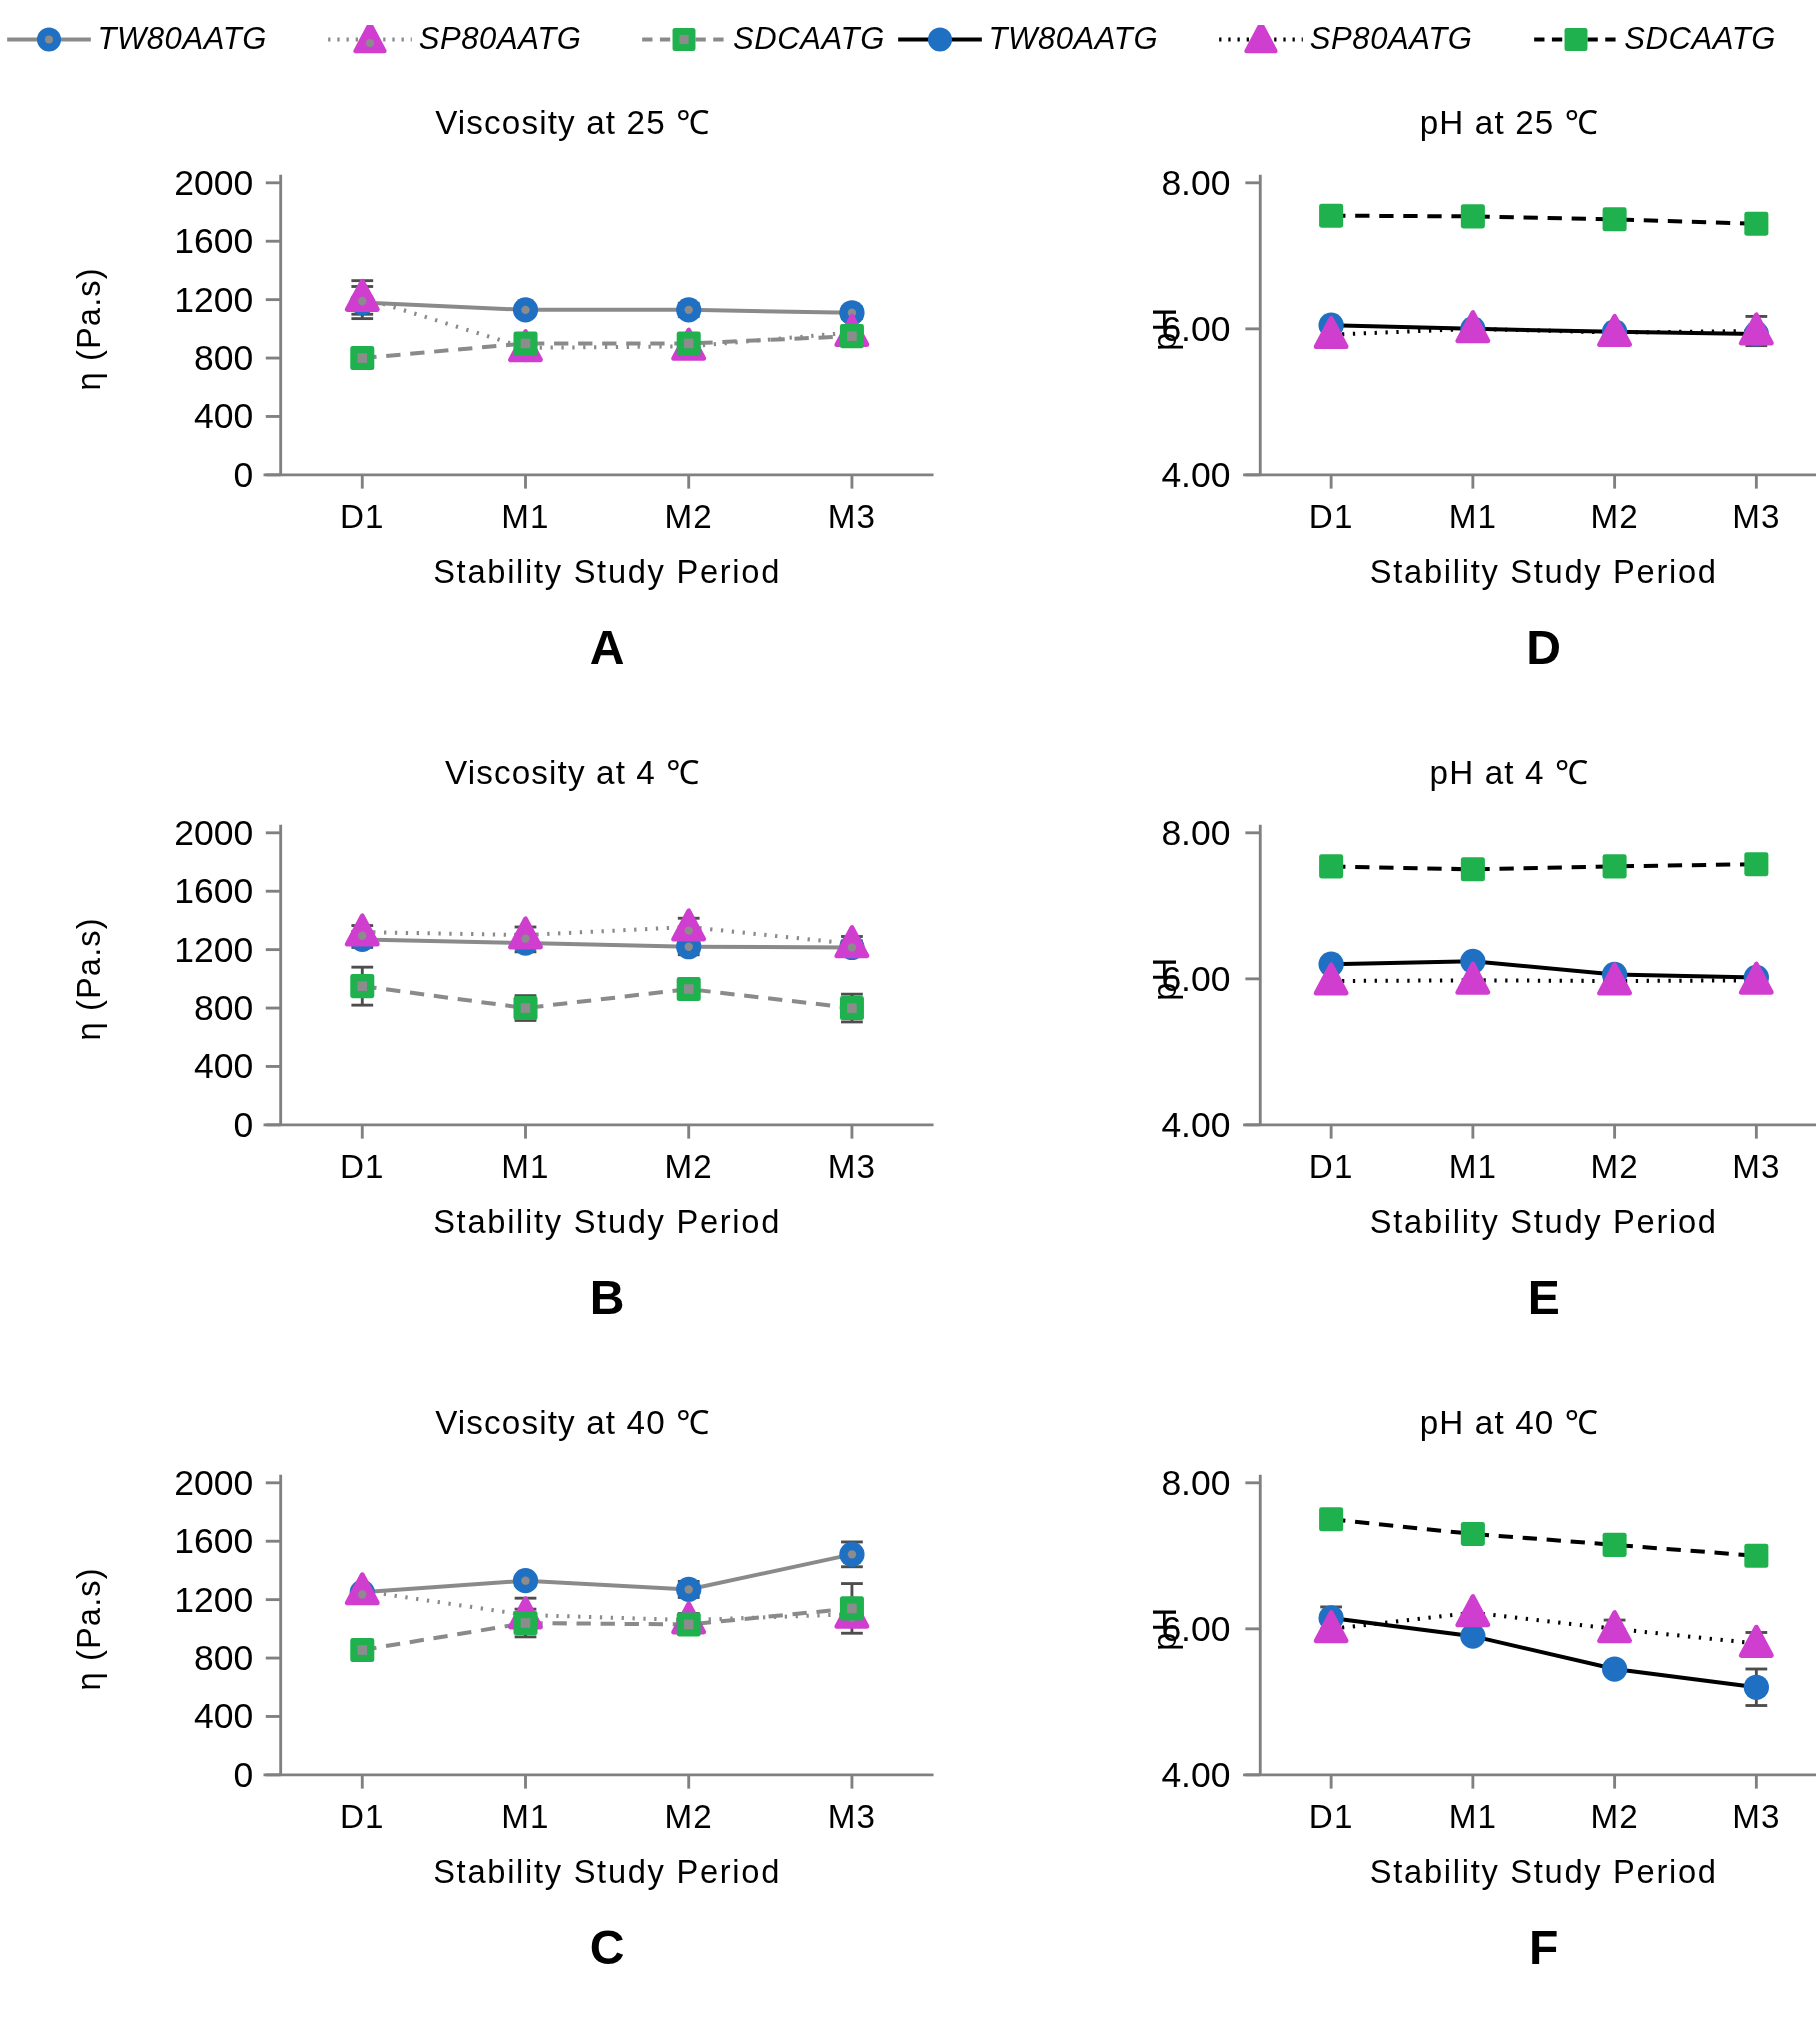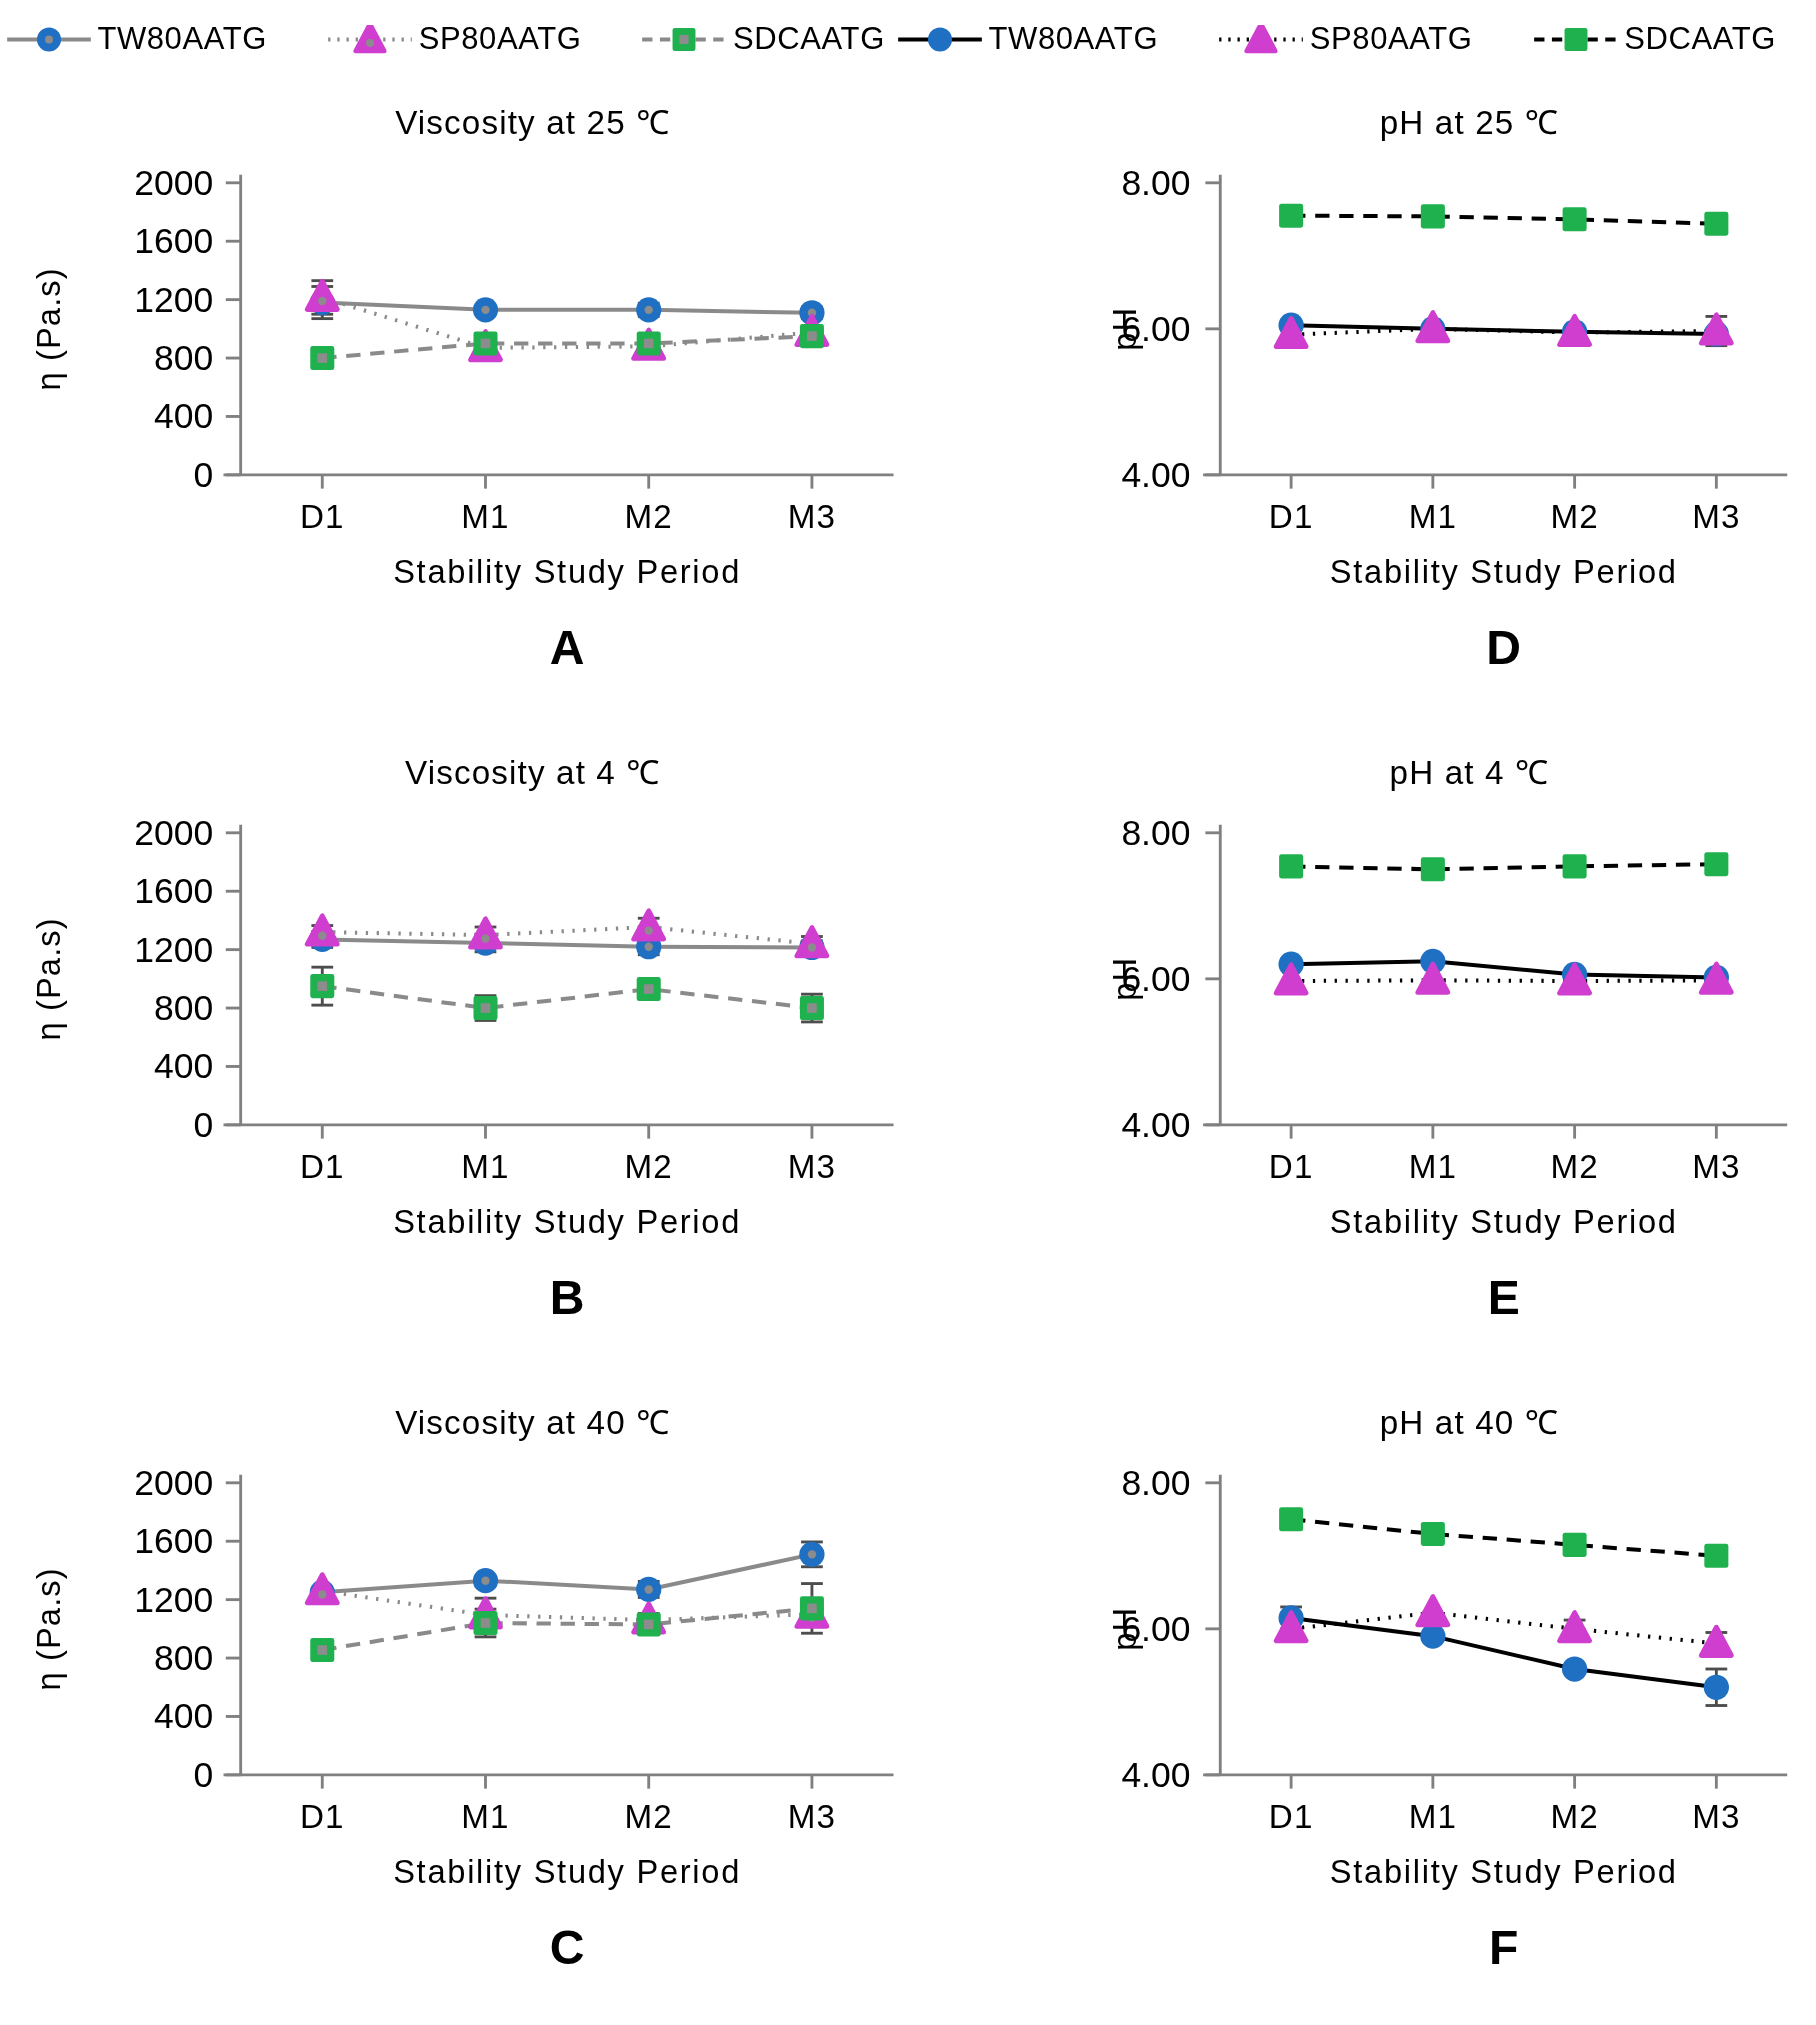--- a/index.html
+++ b/index.html
@@ -1,23 +1,23 @@
 <!DOCTYPE html>
 <html style="font-size:9.2px"><head>
 <meta charset="utf-8">
 <style>
   html,body{margin:0;padding:0;background:#ffffff;}
   body{width:1816px;height:2025px;position:relative;font-family:"Liberation Sans",sans-serif;color:#000;}
   .page{position:absolute;inset:0;background:#fff;}
   .legend-row{position:absolute;top:4.6px;left:0;width:1816px;height:69px;display:flex;justify-content:space-between;align-items:center;padding:0 40px 0 5.7px;box-sizing:border-box;}
   .legend-group{display:flex;align-items:center;gap:60px;}
-  .legend-item{display:flex;align-items:center;gap:5.7px;}
+  .legend-item{display:flex;align-items:center;gap:5.7px;font-style:italic;}
   .legend-item span{font-size:31px;letter-spacing:0.6px;}
   .charts-grid{position:absolute;top:74px;left:0;width:1816px;height:1951px;display:grid;grid-template-columns:908px 908px;grid-template-rows:650px 650px 650px;}
-  .chart-cell{position:relative;width:908px;height:650px;}
+  .chart-cell{position:relative;width:908px;height:650px;padding-left:40px;}
   svg text{font-family:"Liberation Sans",sans-serif;}
 </style>
 </head>
 <body>
 
 <div class="page">
   <div class="legend-row">
     <div class="legend-group" id="legend-left">
         <div class="legend-item">
           <svg width="86" height="29" viewBox="0 0 150 50">

